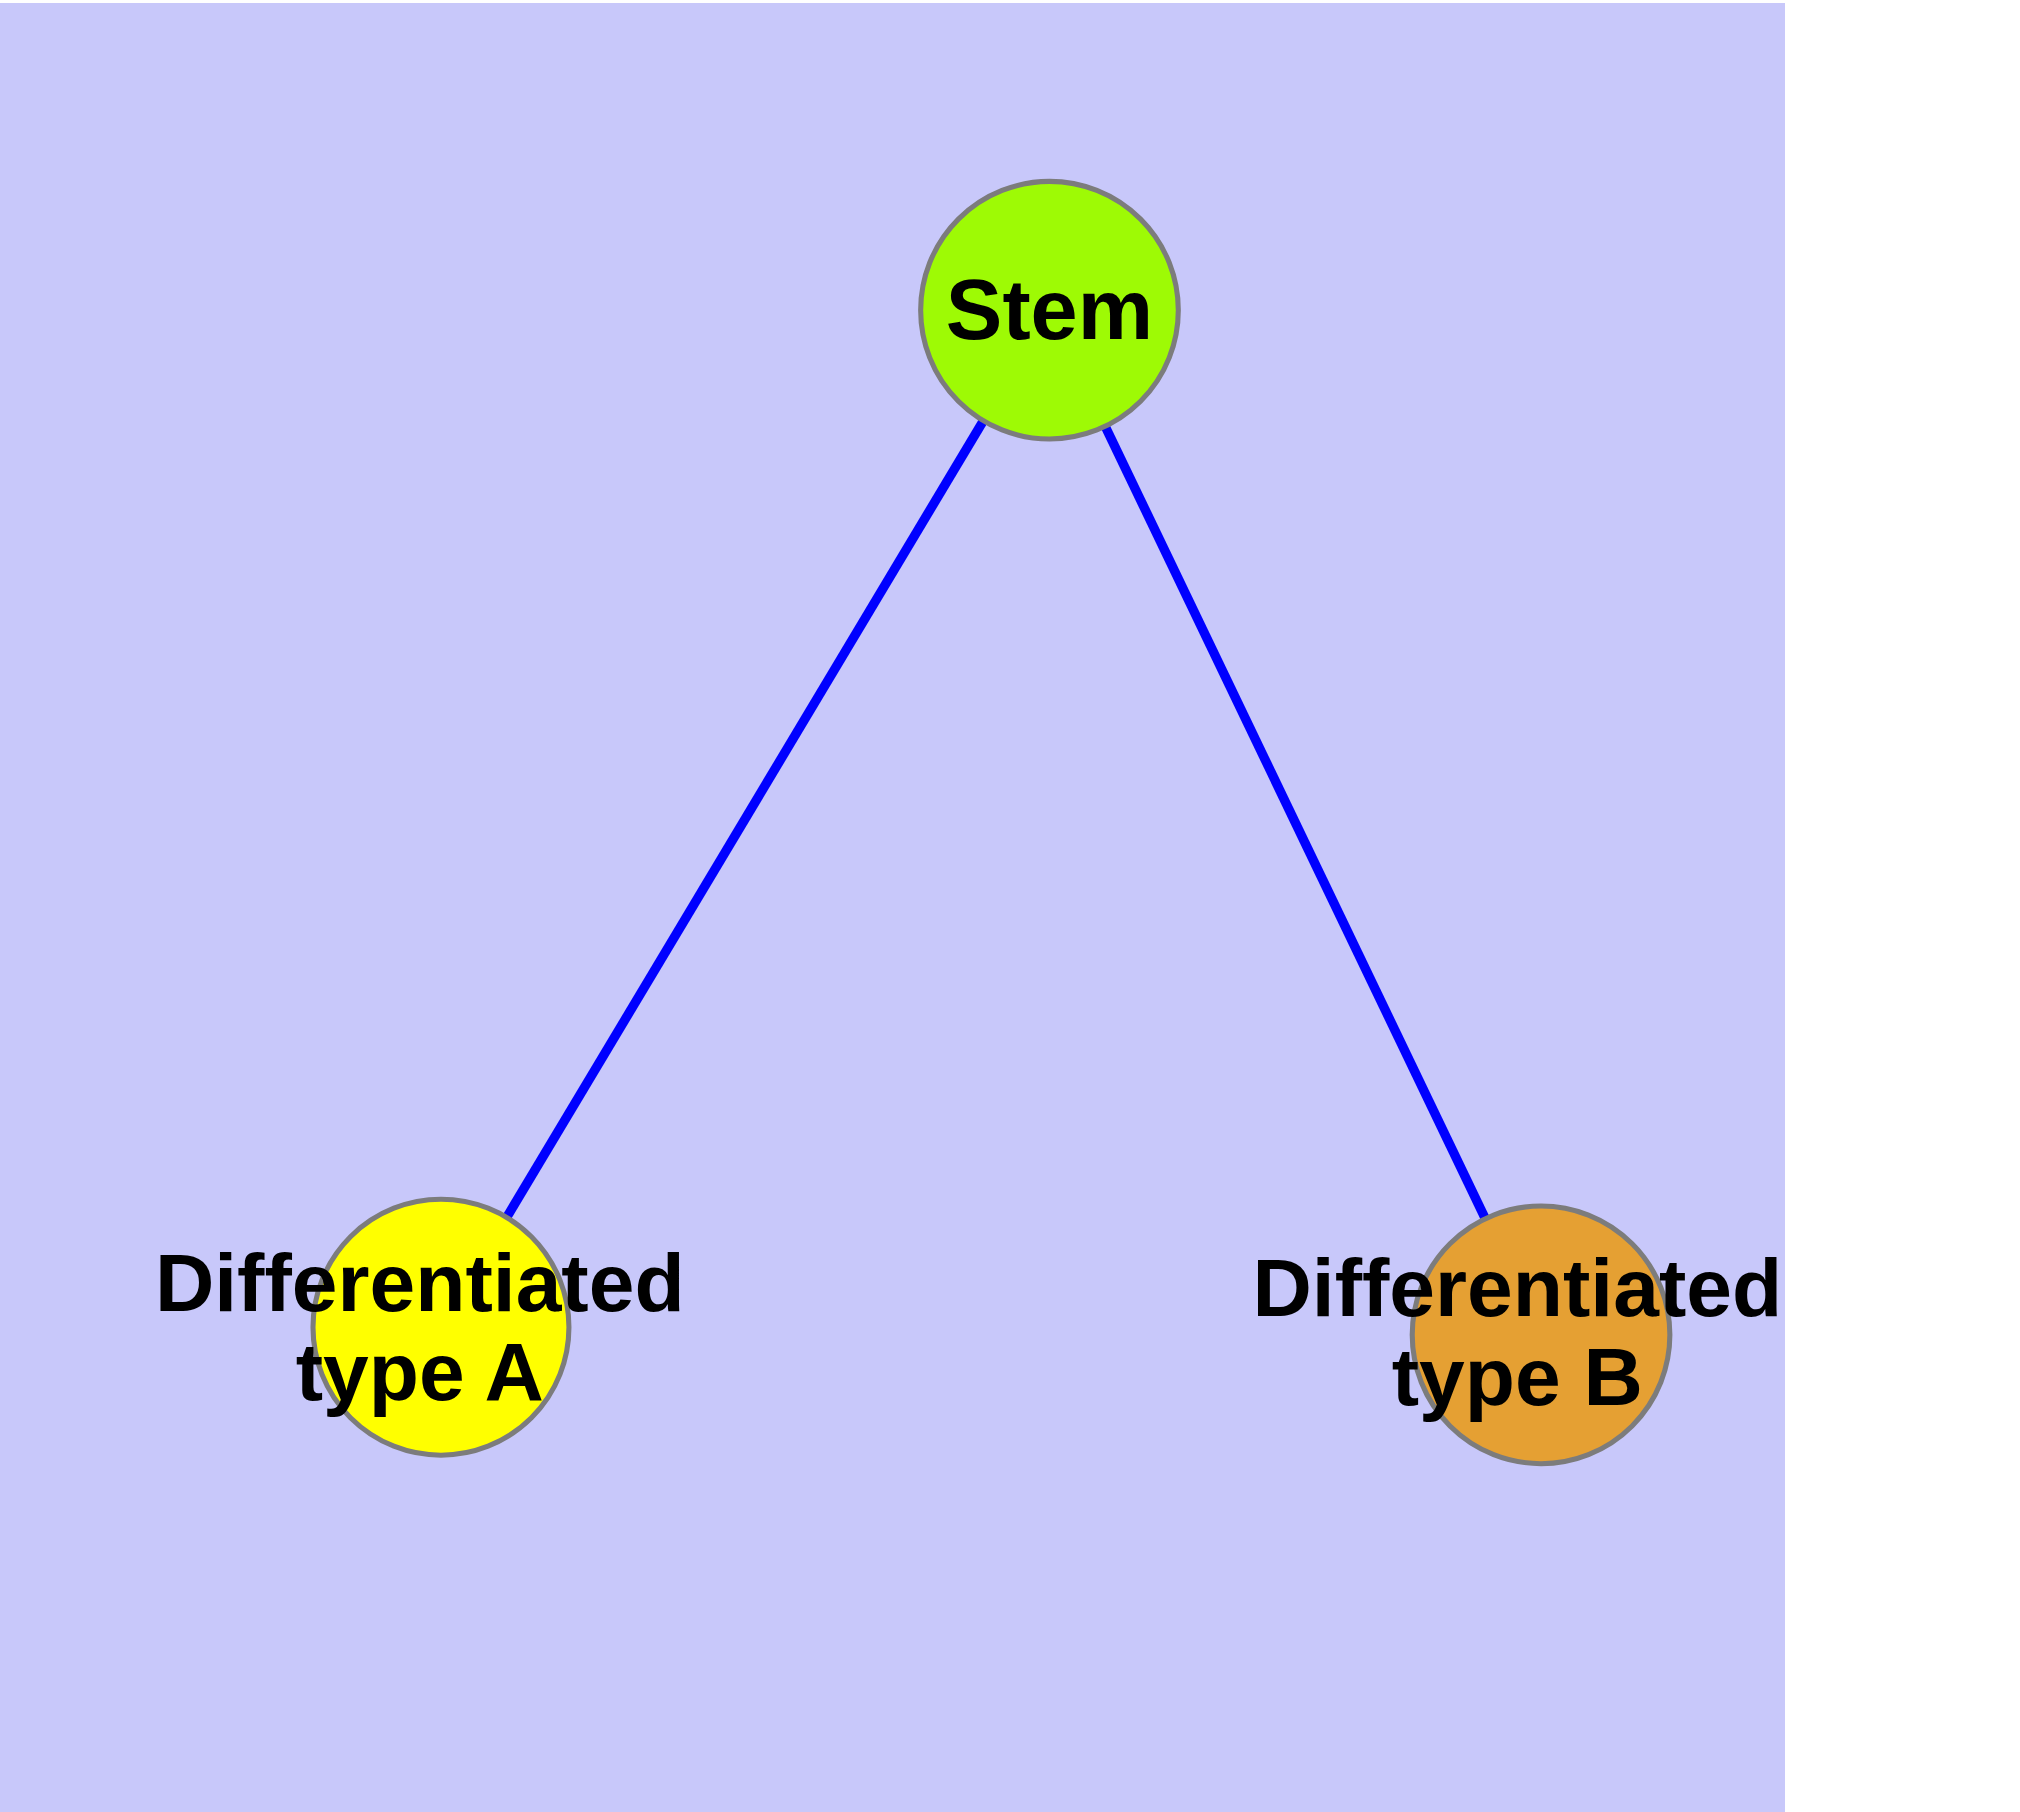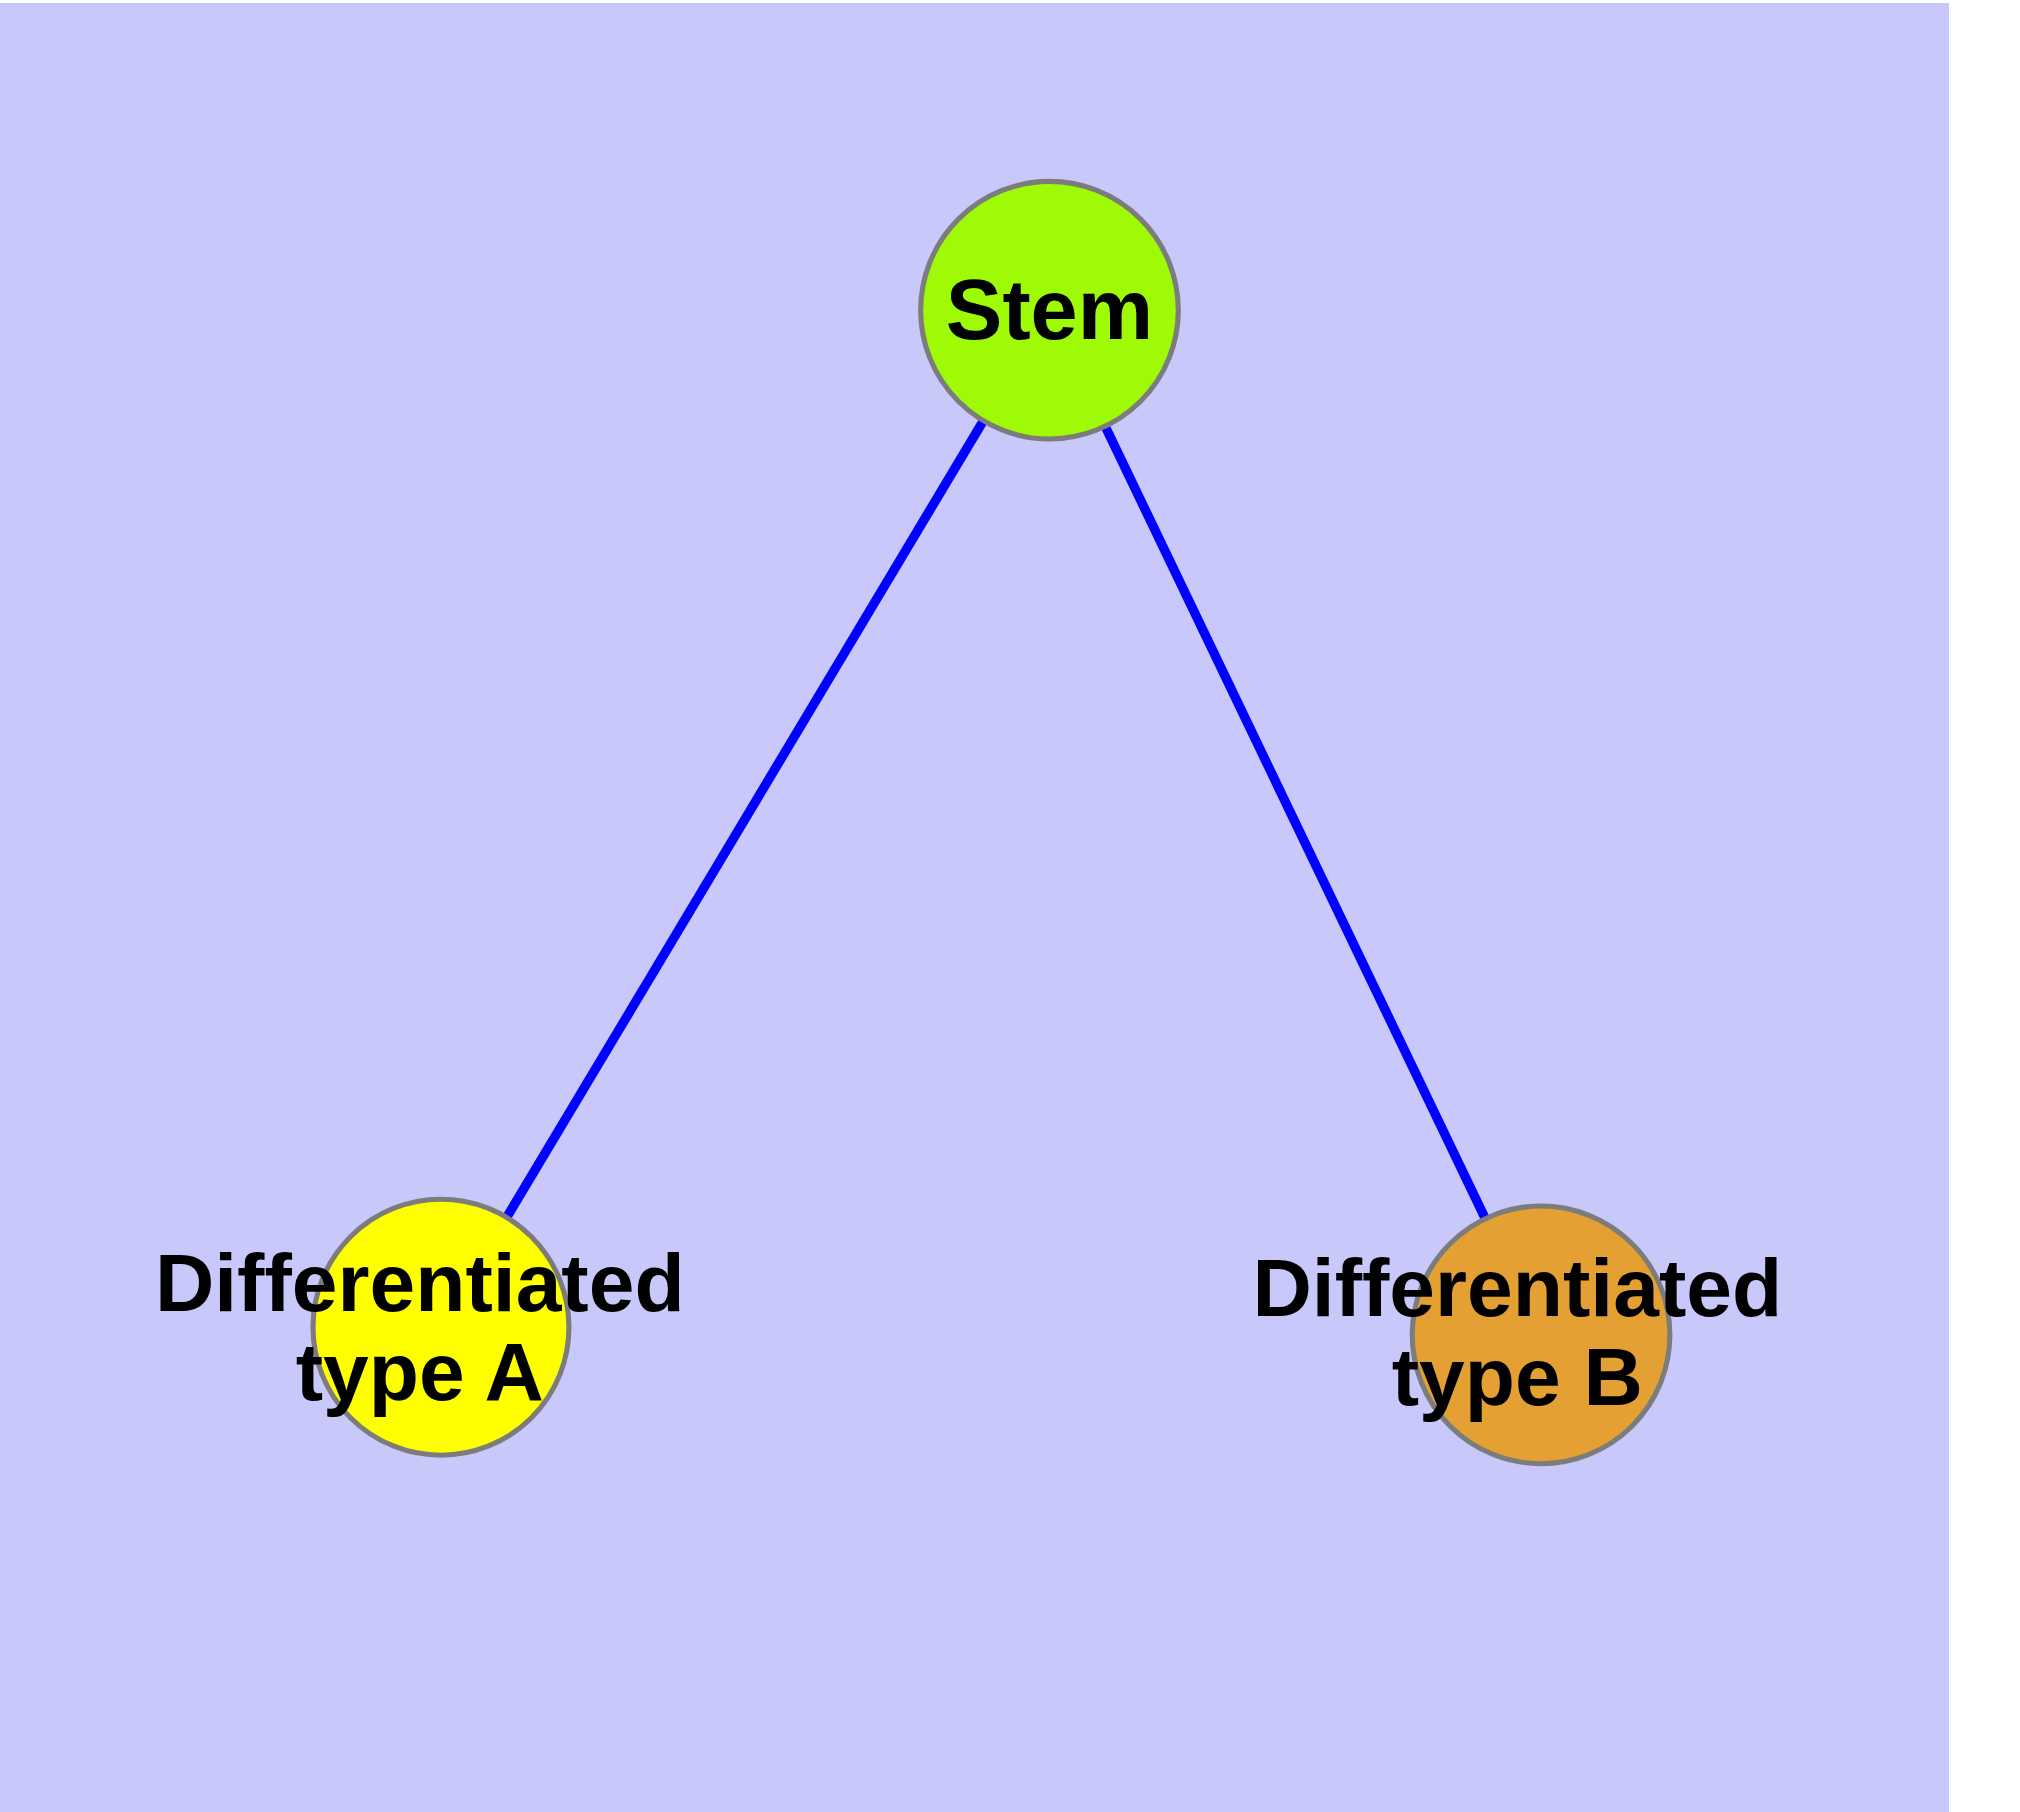--- a/index.html
+++ b/index.html
@@ -2,21 +2,21 @@
 <html style="font-size:13.6px"><head>
 <meta charset="utf-8">
 <style>
   html, body {
     margin: 0;
     padding: 0;
     background: #ffffff;
   }
   #canvas {
     position: relative;
-    width: 1949px;
+    width: 1785px;
     height: 1812px;
     background: #c8c8fa;
     overflow: hidden;
     font-family: "Liberation Sans", sans-serif;
   }
   #graph-svg {
     position: absolute;
     top: 0;
     left: 0;
     width: 2021px;

